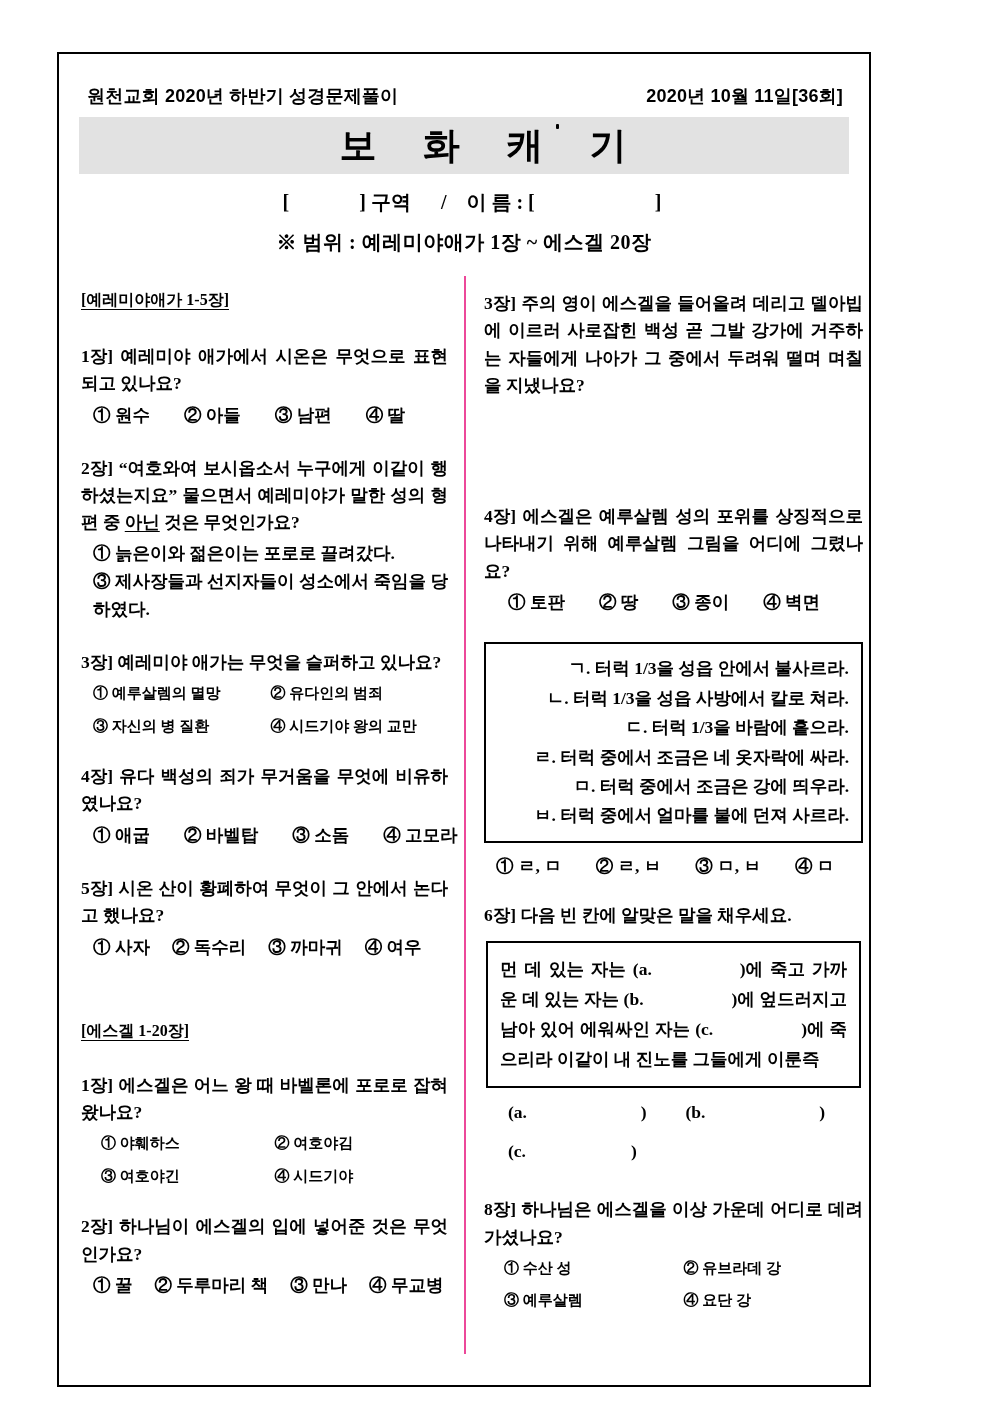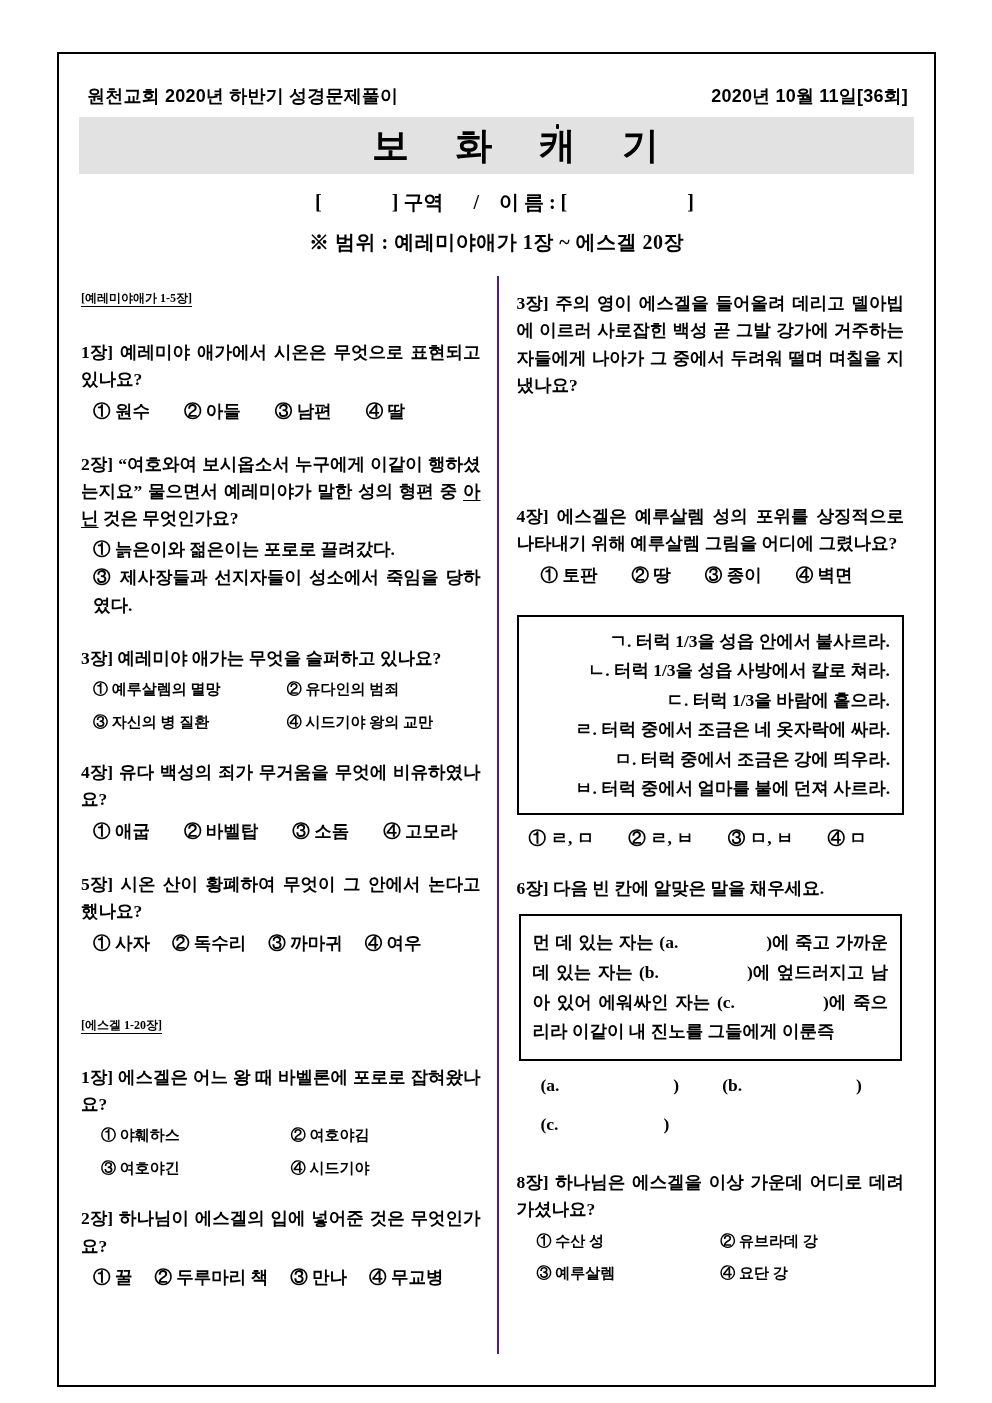--- a/index.html
+++ b/index.html
@@ -5,21 +5,21 @@
   * { margin:0; padding:0; box-sizing:border-box; }
   html,body { width:992px; height:1403px; background:#ffffff; }
   body {
     position:relative;
     font-family:"Liberation Serif", serif;
     font-weight:bold;
     color:#000;
   }
   .page {
     position:absolute; left:57px; top:52px;
-    width:879px; height:1335px;
+    width:814px; height:1335px;
     border:2px solid #000;
     background:#fff;
     padding-top:30px;
   }
   .stray-dot {
     position:absolute; left:497px; top:70px;
     width:3px; height:5px; background:#000; border-radius:1px;
   }
   
   .header-row {
@@ -46,24 +46,24 @@
     margin-top:13px; text-align:center;
     font-size:20px; letter-spacing:0.5px;
   }
   
   .columns {
     display:flex; align-items:stretch;
     margin-top:20px;
     height:1078px;
   }
   .col { width:50%; padding:14px 16px 0 22px; }
-  .col-right { border-left:2px solid #4c1d95; padding:14px 30px 0 18px; }
+  .col-right { border-left:2px solid #ec4899; padding:14px 6px 0 18px; }
   
   .sec-head {
-    font-size:12px; text-decoration:underline; text-underline-offset:4px;
+    font-size:16px; text-decoration:underline; text-underline-offset:4px;
     margin-bottom:32px;
   }
   .sec-head-2 { margin-top:60px; margin-bottom:30px; }
   .q { margin-bottom:26px; }
   .q-text {
     font-size:17.5px; line-height:1.56; text-align:justify;
     word-break:break-all;
   }
   .q-text .u { text-decoration:underline; text-underline-offset:3px; }
   .opts-row {

